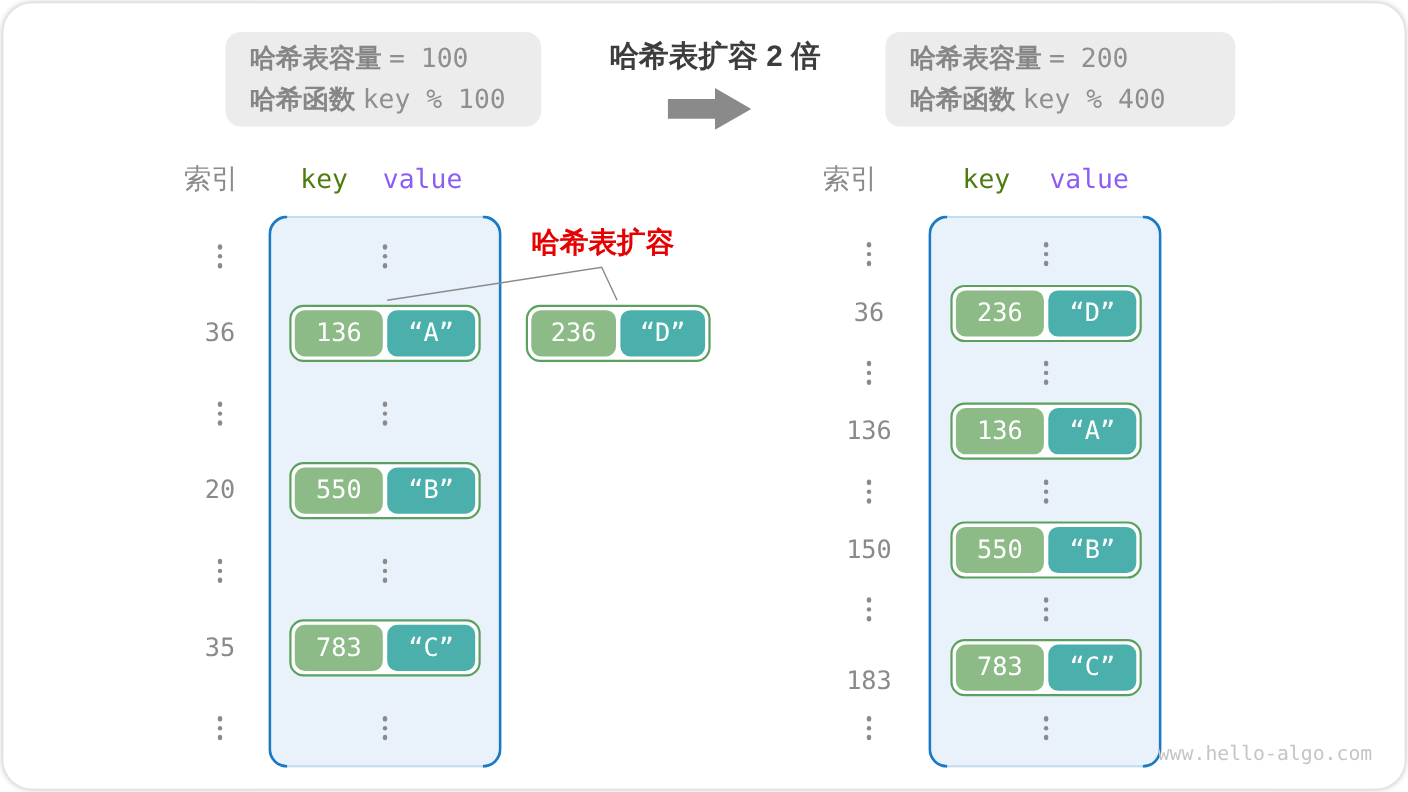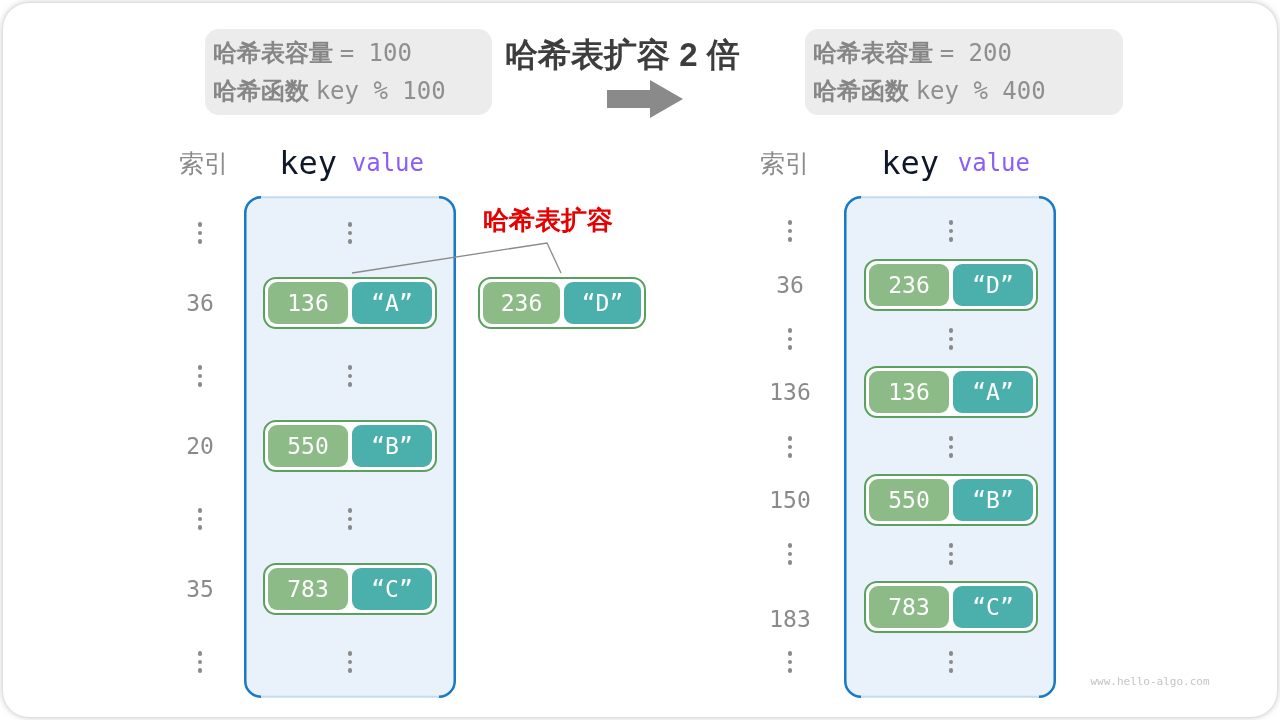--- a/index.html
+++ b/index.html
@@ -6,32 +6,32 @@
   .canvas{position:relative;width:1280px;height:720px;background:#ffffff;overflow:hidden;
           font-family:"Liberation Sans",sans-serif;}
   .frame{position:absolute;inset:3px;border-radius:26px;box-shadow:0 0 6px rgba(0,0,0,.28);
          pointer-events:none;background:transparent;}
   .abs{position:absolute;}
   .mono{font-family:"DejaVu Sans Mono","Liberation Mono",monospace;}
 
   
   .caption-box{position:absolute;background:#ececec;border-radius:14px;
                display:flex;flex-direction:column;justify-content:center;
-               padding-left:8px;box-sizing:border-box;color:#8a8a8a;font-size:24px;line-height:37px;}
+               padding-left:22px;box-sizing:border-box;color:#8a8a8a;font-size:24px;line-height:37px;}
   .caption-line .cn{font-weight:bold;color:#868686;}
   .caption-line .code{font-family:"DejaVu Sans Mono","Liberation Mono",monospace;color:#8f8f8f;}
 
   
-  .main-title{position:absolute;left:505px;top:33px;width:290px;
-              font-size:33px;font-weight:bold;color:#3d3d3d;}
-
-  
-  .hdr{position:absolute;top:148px;height:30px;line-height:30px;text-align:right;}
+  .main-title{position:absolute;left:505px;top:33px;width:290px;text-align:center;
+              font-size:27px;font-weight:bold;color:#3d3d3d;}
+
+  
+  .hdr{position:absolute;top:148px;height:30px;line-height:30px;text-align:left;}
   .hdr-index{font-size:25px;color:#8a8a8a;}
-  .hdr-key{font-size:32px;color:#0f172a;}
+  .hdr-key{font-size:24px;color:#4d7c0f;}
   .hdr-value{font-size:24px;color:#8b5cf6;}
 
   
   .bucket-svg{position:absolute;}
 
   
   .pair{position:absolute;width:174px;height:52px;box-sizing:border-box;background:#ffffff;
         border:2px solid #5ba05e;border-radius:13px;display:flex;gap:4px;padding:3px;}
   .pair-key,.pair-val{flex:1;border-radius:9px;color:#ffffff;font-size:23px;
         font-family:"DejaVu Sans Mono","Liberation Mono",monospace;
@@ -44,21 +44,21 @@
        font-size:23px;color:#8a8a8a;font-family:"DejaVu Sans Mono","Liberation Mono",monospace;}
 
   
   .dots{position:absolute;width:8px;display:flex;flex-direction:column;gap:4px;align-items:center;}
   .dots span{width:4.5px;height:4.5px;border-radius:50%;background:#8a8a8a;}
 
   .collision-label{position:absolute;left:477px;top:203px;width:142px;text-align:center;
                    font-size:26px;font-weight:bold;color:#e60000;}
 
   .watermark{position:absolute;left:1040px;top:675px;width:220px;text-align:center;
-             font-size:11px;color:#c5c5c5;font-family:"DejaVu Sans Mono","Liberation Mono",monospace;}
+             font-size:18px;color:#c5c5c5;font-family:"DejaVu Sans Mono","Liberation Mono",monospace;}
 </style>
 </head>
 <body>
 
 <div class="canvas">
 
   <div class="caption-box" style="left:205px;top:29px;width:287px;height:86px;">
     <div class="caption-line"><span class="cn">哈希表容量</span> <span class="code">= 100</span></div>
     <div class="caption-line"><span class="cn">哈希函数</span> <span class="code">key % 100</span></div>
   </div>

